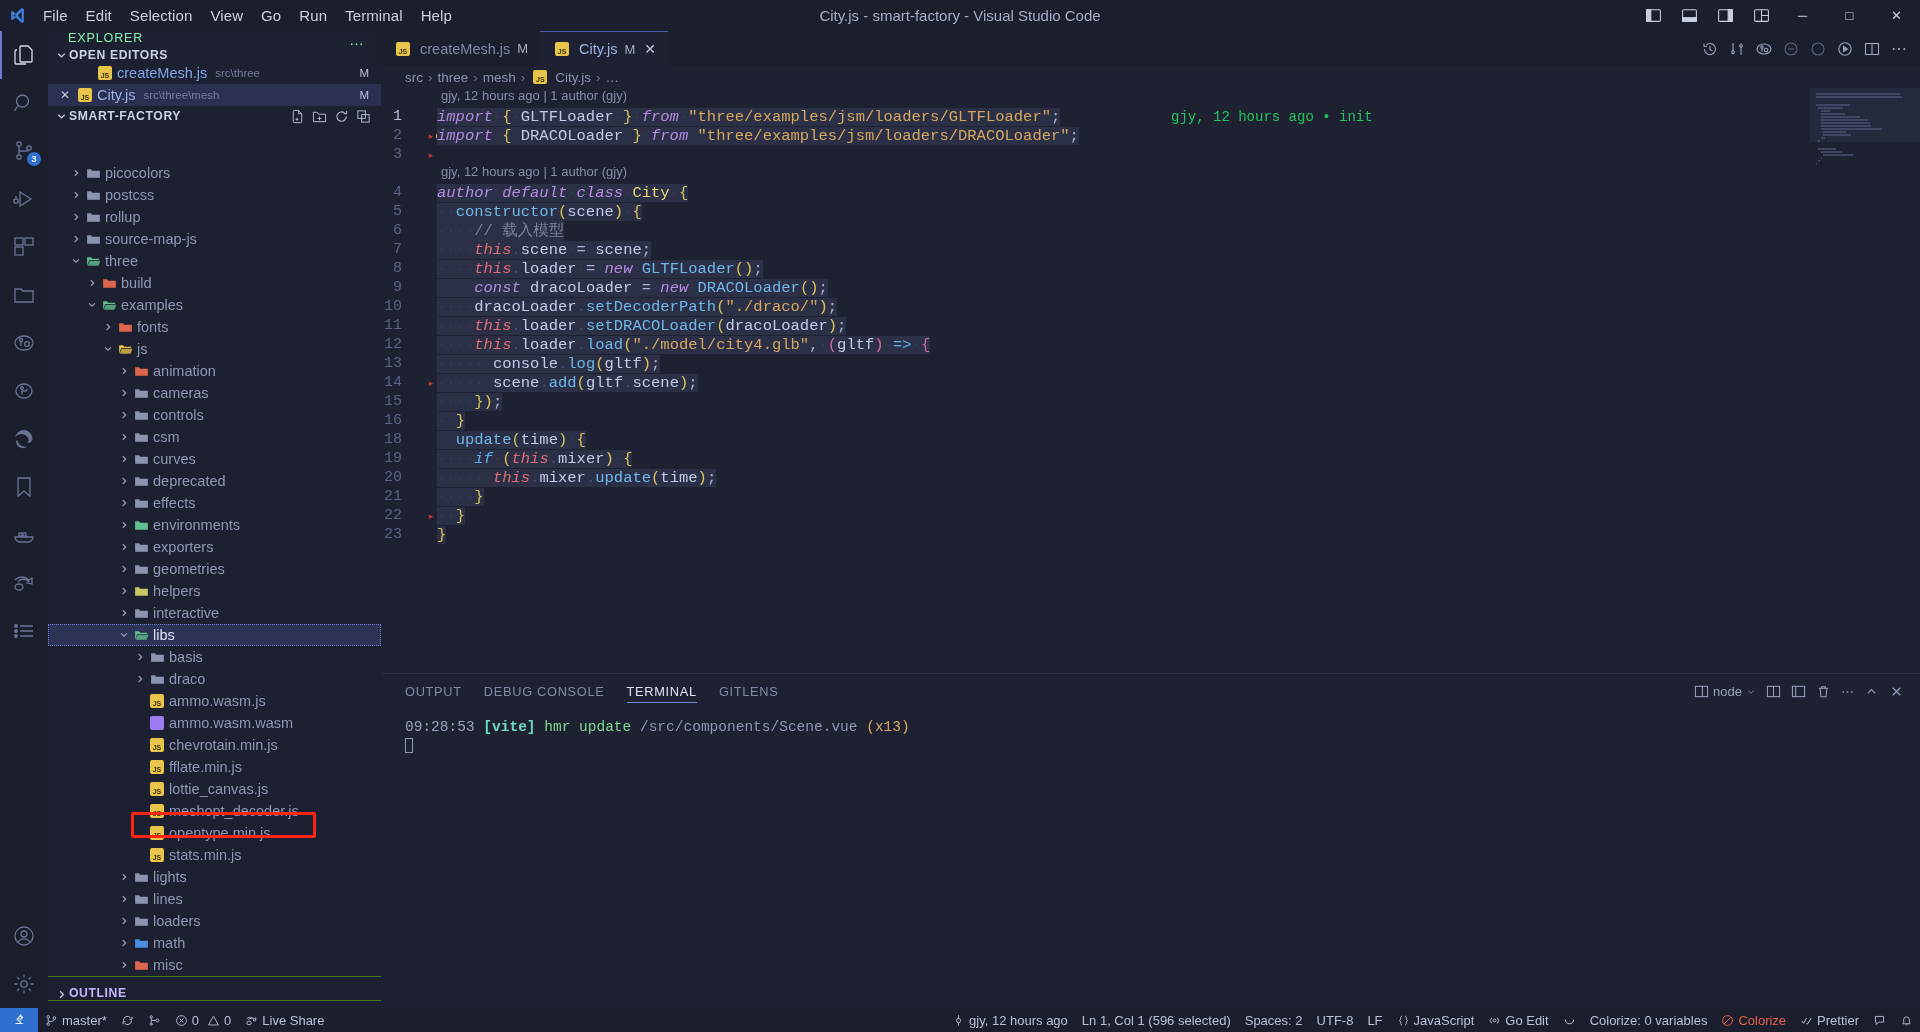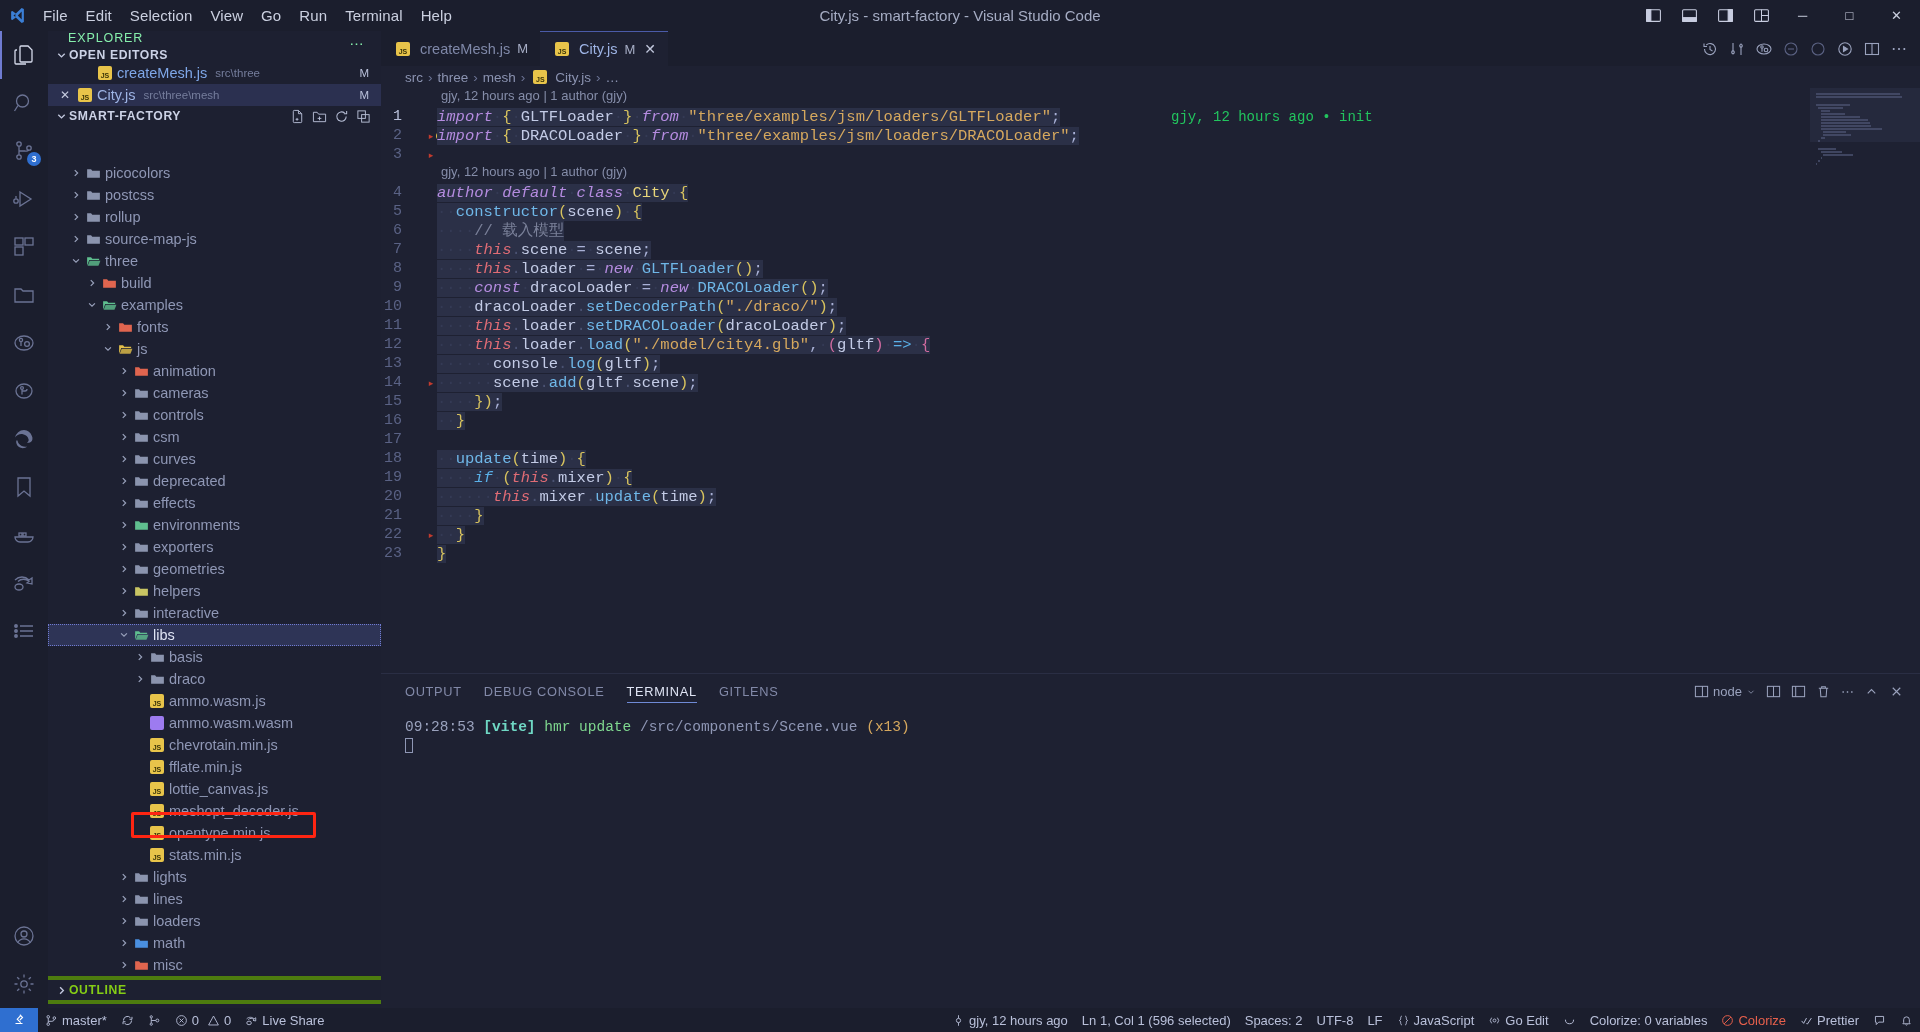--- a/index.html
+++ b/index.html
@@ -97,23 +97,23 @@
             padding-bottom:1px; }
   .wasmicon { width: 14px; height: 14px; background: #9d7bf0; border-radius: 2px; }
   .folder-ico { color: #8b94ae; }
   .folder-ico.green { color: #5fbf8f; }
   .folder-ico.red { color: #e0654f; }
   .folder-ico.yellow { color: #e3c04a; }
   .folder-ico.blue { color: #4a8fe0; }
   .folder-ico.olive { color: #c9c563; }
 
   .sb-bottom { margin-top: auto; }
-  .sb-fold { height: 24px; display: flex; align-items: center; font-size: 12.2px;
-             font-weight: bold; letter-spacing: .6px; color: #84cc16; padding-left: 5px; cursor: pointer;
-             border-top: 4px solid #4d7c0f; }
+  .sb-fold { height: 24px; display: flex; align-items: flex-end; font-size: 12.2px;
+             font-weight: bold; letter-spacing: .6px; color: #c4b5fd; padding-left: 5px; cursor: pointer;
+             border-top: 1px solid #4d7c0f; }
   .red-box {
     position: absolute; border: 3px solid #fe2512; border-radius: 2px;
     pointer-events: none;
   }
 
   
   .editor-area { flex: 1; display: flex; flex-direction: column; min-width: 0; background: #1e2132; }
   .tabs-row { height: 35px; background: #1b1e2d; display: flex; align-items: stretch; position: relative;}
   .tab {
     display: flex; align-items: center; gap: 7px; padding: 0 12px; font-size: 14.5px;
@@ -1096,27 +1096,20 @@
       <span class="gutter-mark"></span>
 
       <span class="code-line codetext"><span class="hl"><span style="color:#343a55">·</span><span style="color:#343a55">·</span><span style="color:#343a55">·</span><span style="color:#343a55">·</span><span class="brk1">}</span><span class="brk1">)</span><span class="punc">;</span></span></span>
 
   </div>
             <div class="cl-line" style="position:relative">
       <span class="ln ">16</span>
       <span class="gutter-mark"></span>
 
       <span class="code-line codetext"><span class="hl"><span style="color:#343a55">·</span><span style="color:#343a55">·</span><span class="brk1">}</span></span></span>
-
-  </div>
-            <div class="cl-line" style="position:relative">
-      <span class="ln ">17</span>
-      <span class="gutter-mark"></span>
-
-      <span class="code-line codetext"><span class=""></span></span>
 
   </div>
             <div class="cl-line" style="position:relative">
       <span class="ln ">18</span>
       <span class="gutter-mark"></span>
 
       <span class="code-line codetext"><span class="hl"><span style="color:#343a55">·</span><span style="color:#343a55">·</span><span class="fn">update</span><span class="brk1">(</span><span class="prop">time</span><span class="brk1">)</span><span style="color:#343a55">·</span><span class="brk1">{</span></span></span>
 
   </div>
             <div class="cl-line" style="position:relative">

